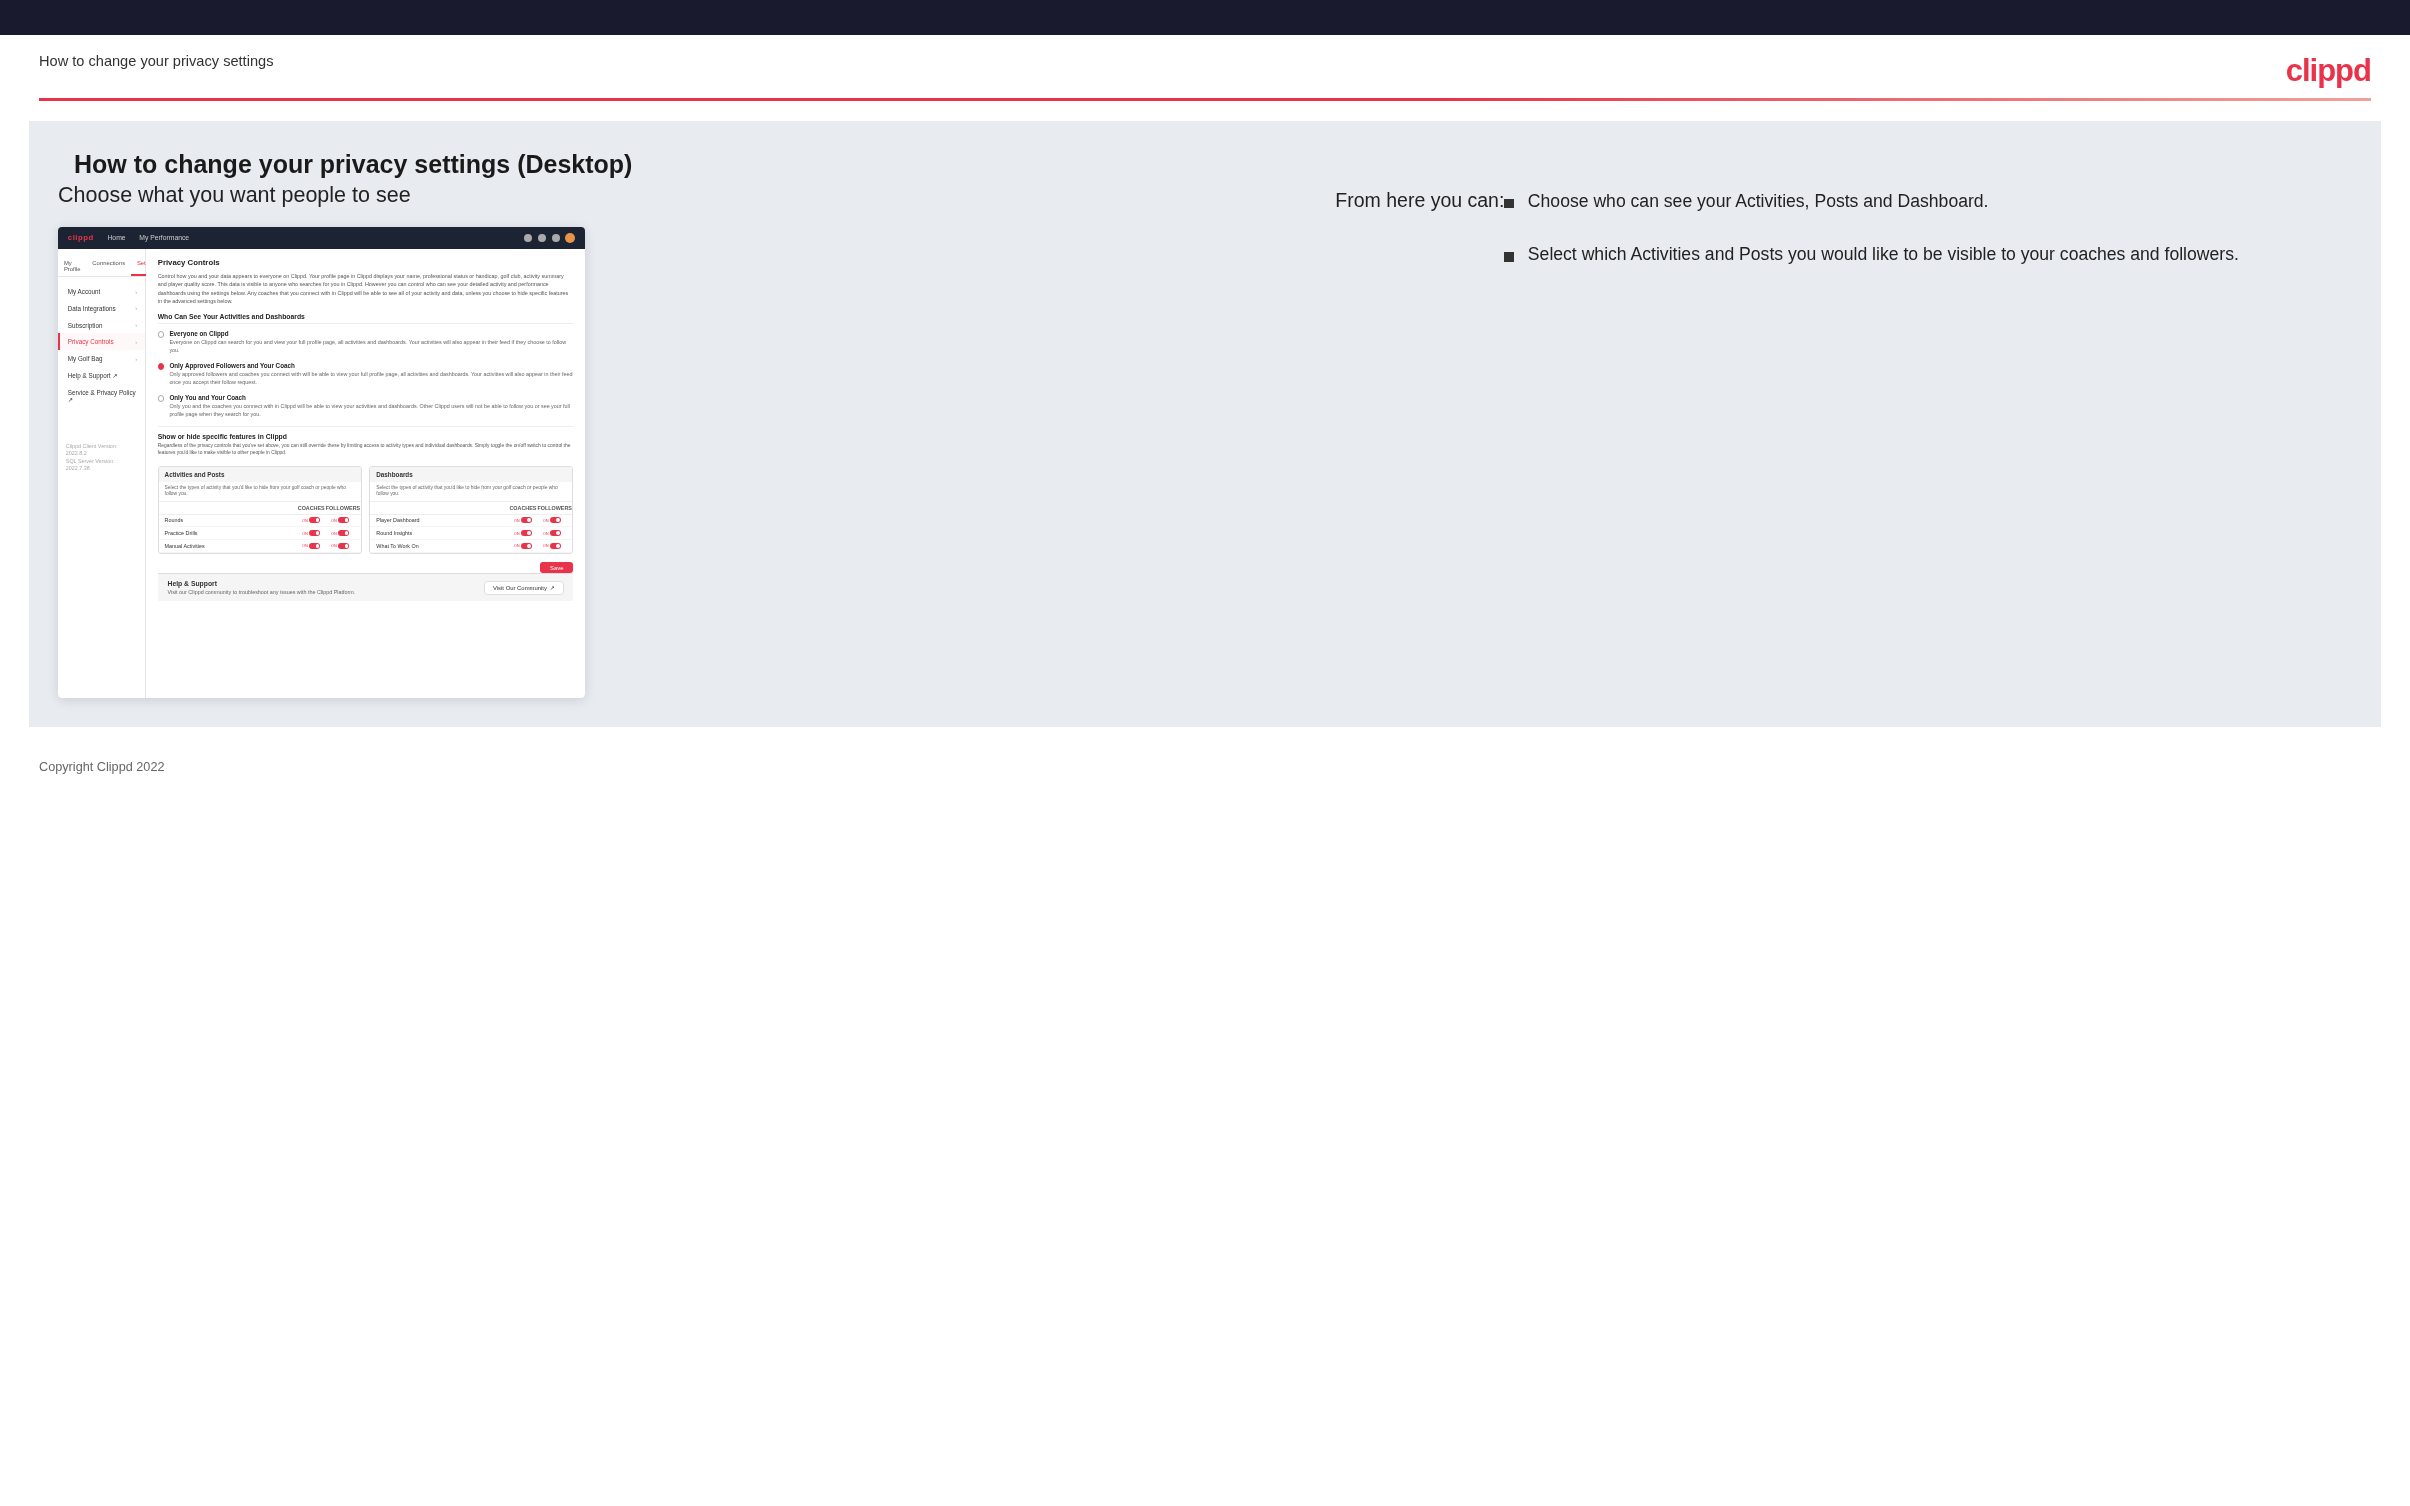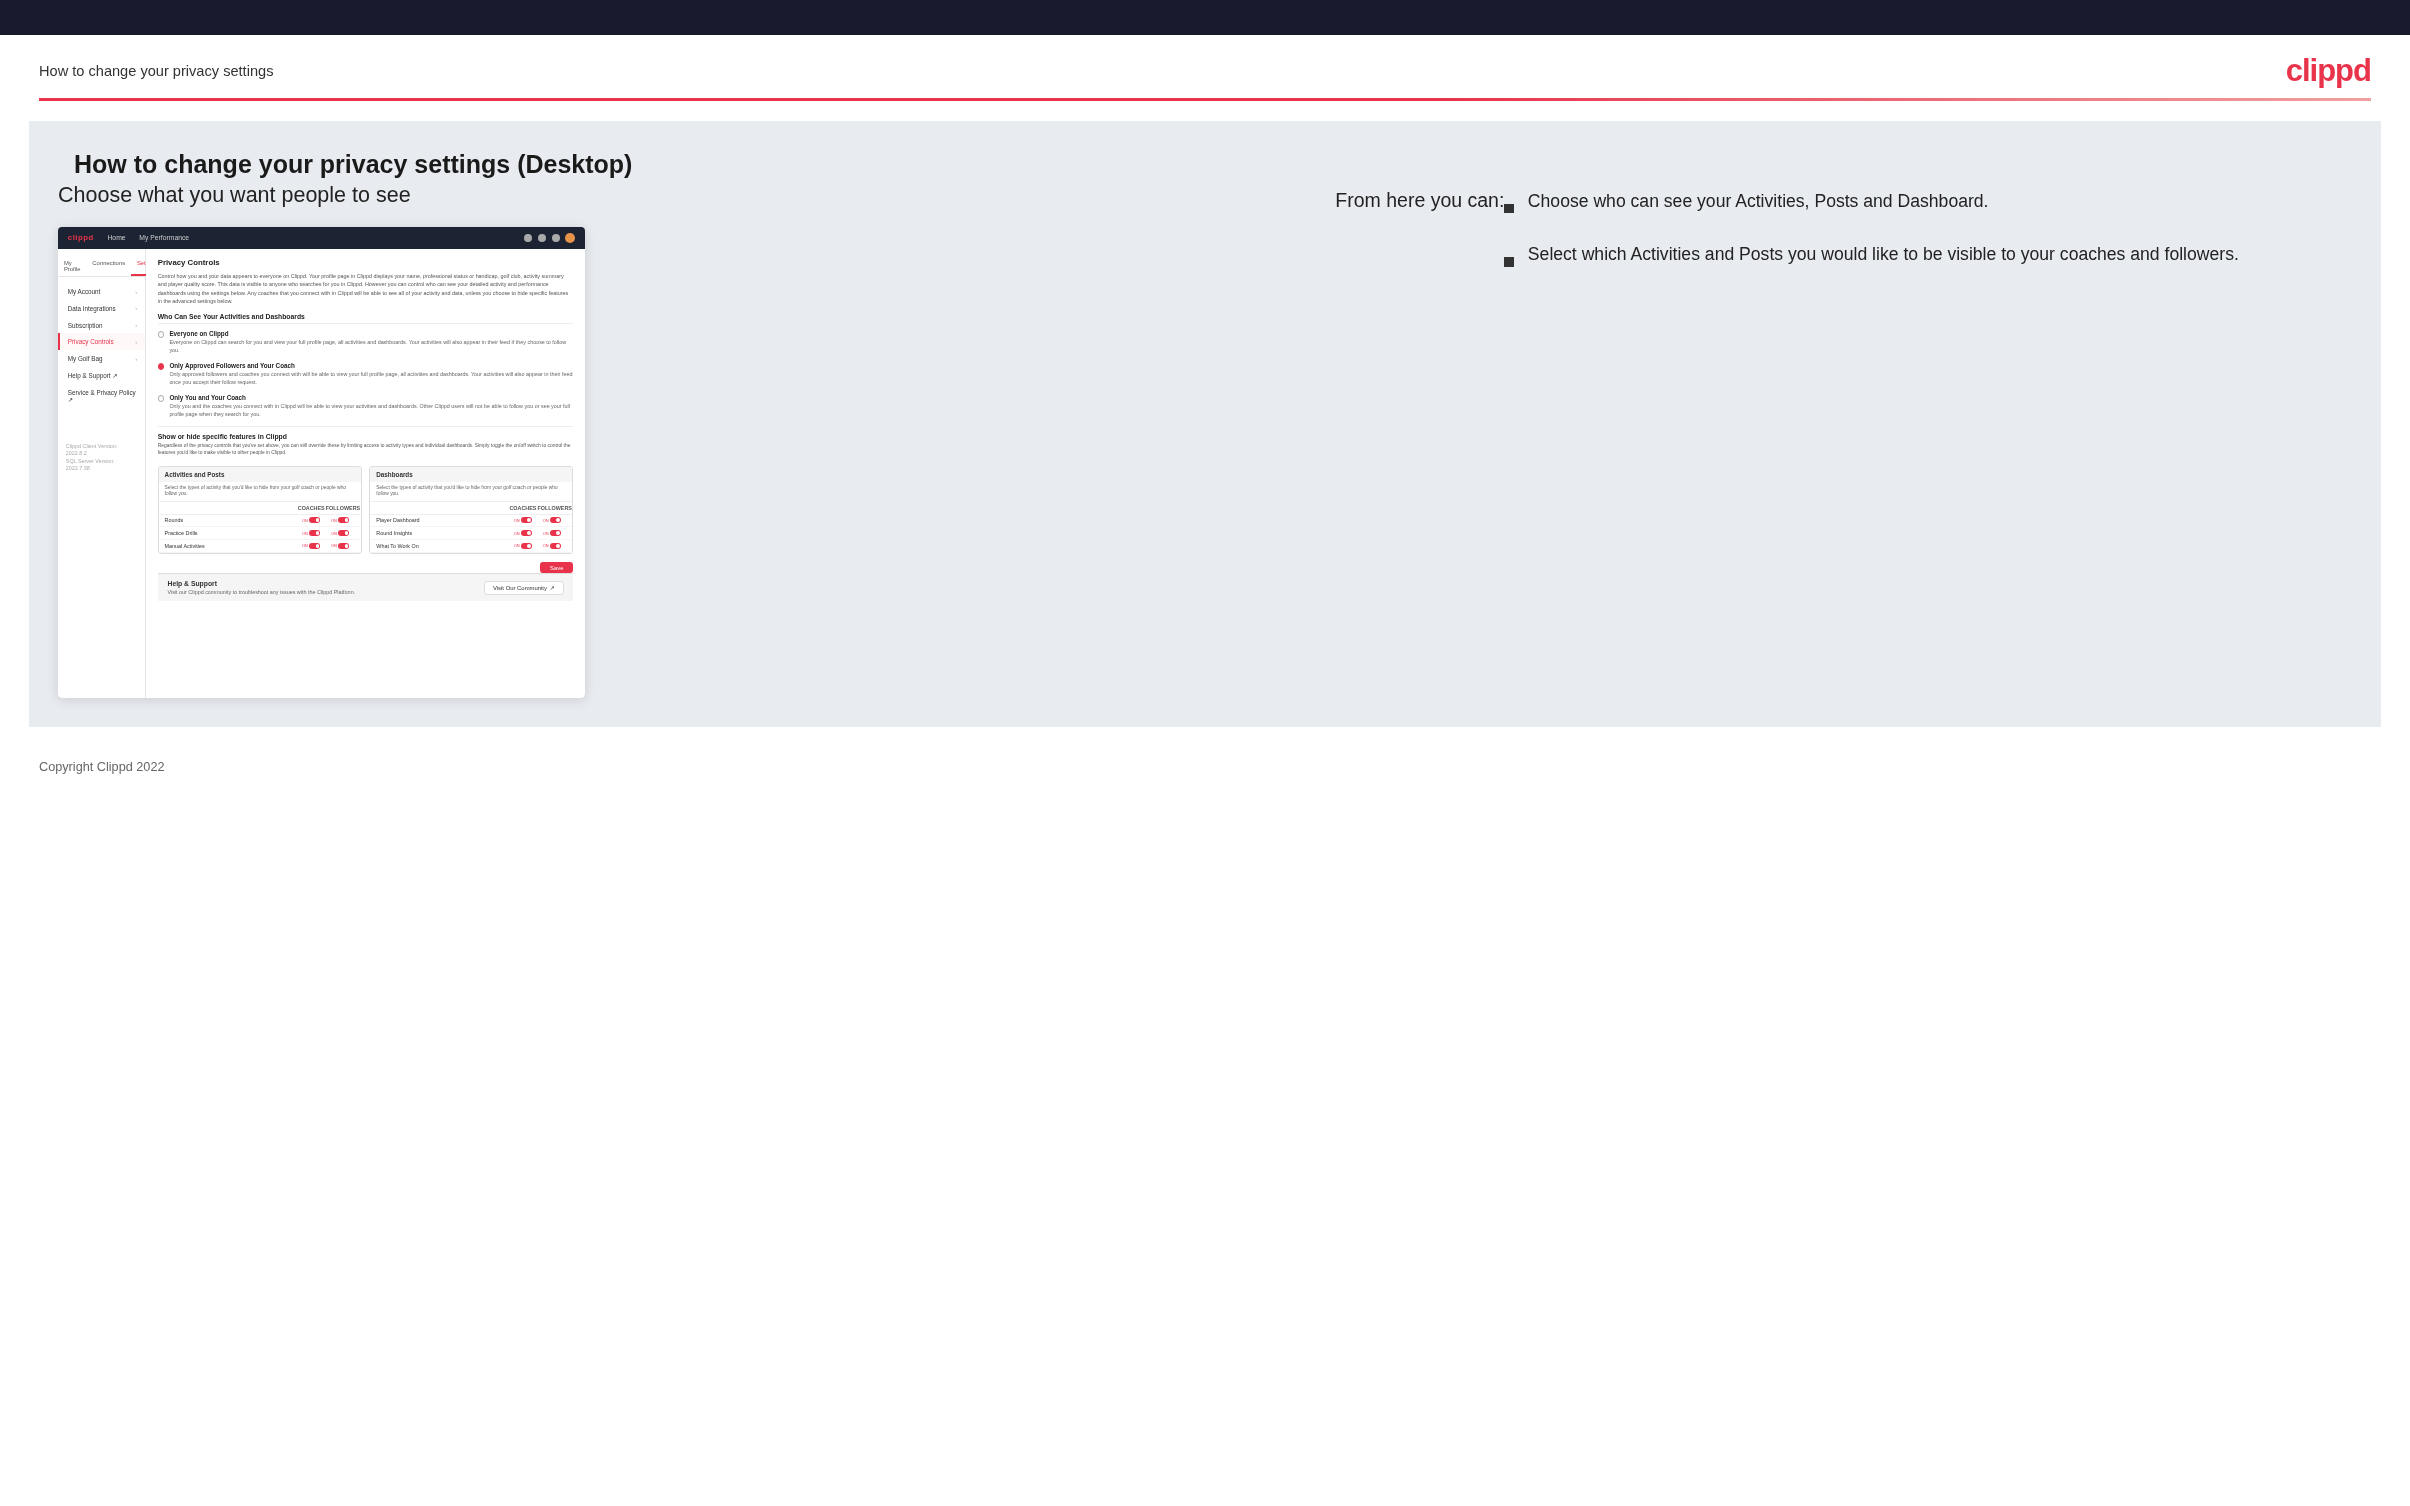--- a/index.html
+++ b/index.html
@@ -8,21 +8,20 @@
     
     .top-bar {
       background: #1a1a2e;
       height: 35px;
       width: 100%;
     }
 
     
     .header {
       display: flex;
-      align-items: center;
       justify-content: space-between;
       padding: 17.6px 39px 9.8px 39px;
       background: #fff;
     }
     .header-title {
       font-size: 14.6px;
       color: #333;
       font-weight: 400;
     }
     .logo {
@@ -376,21 +375,21 @@
       margin-bottom: 29px;
     }
     .bullet-list {
       list-style: none;
       display: flex;
       flex-direction: column;
       gap: 29px;
     }
     .bullet-item {
       display: flex;
-      align-items: flex-end;
+      align-items: center;
       gap: 13.7px;
     }
     .bullet-square {
       width: 9.8px;
       height: 9.8px;
       background: #333;
       flex-shrink: 0;
       margin-top: 4.9px;
     }
     .bullet-text {

